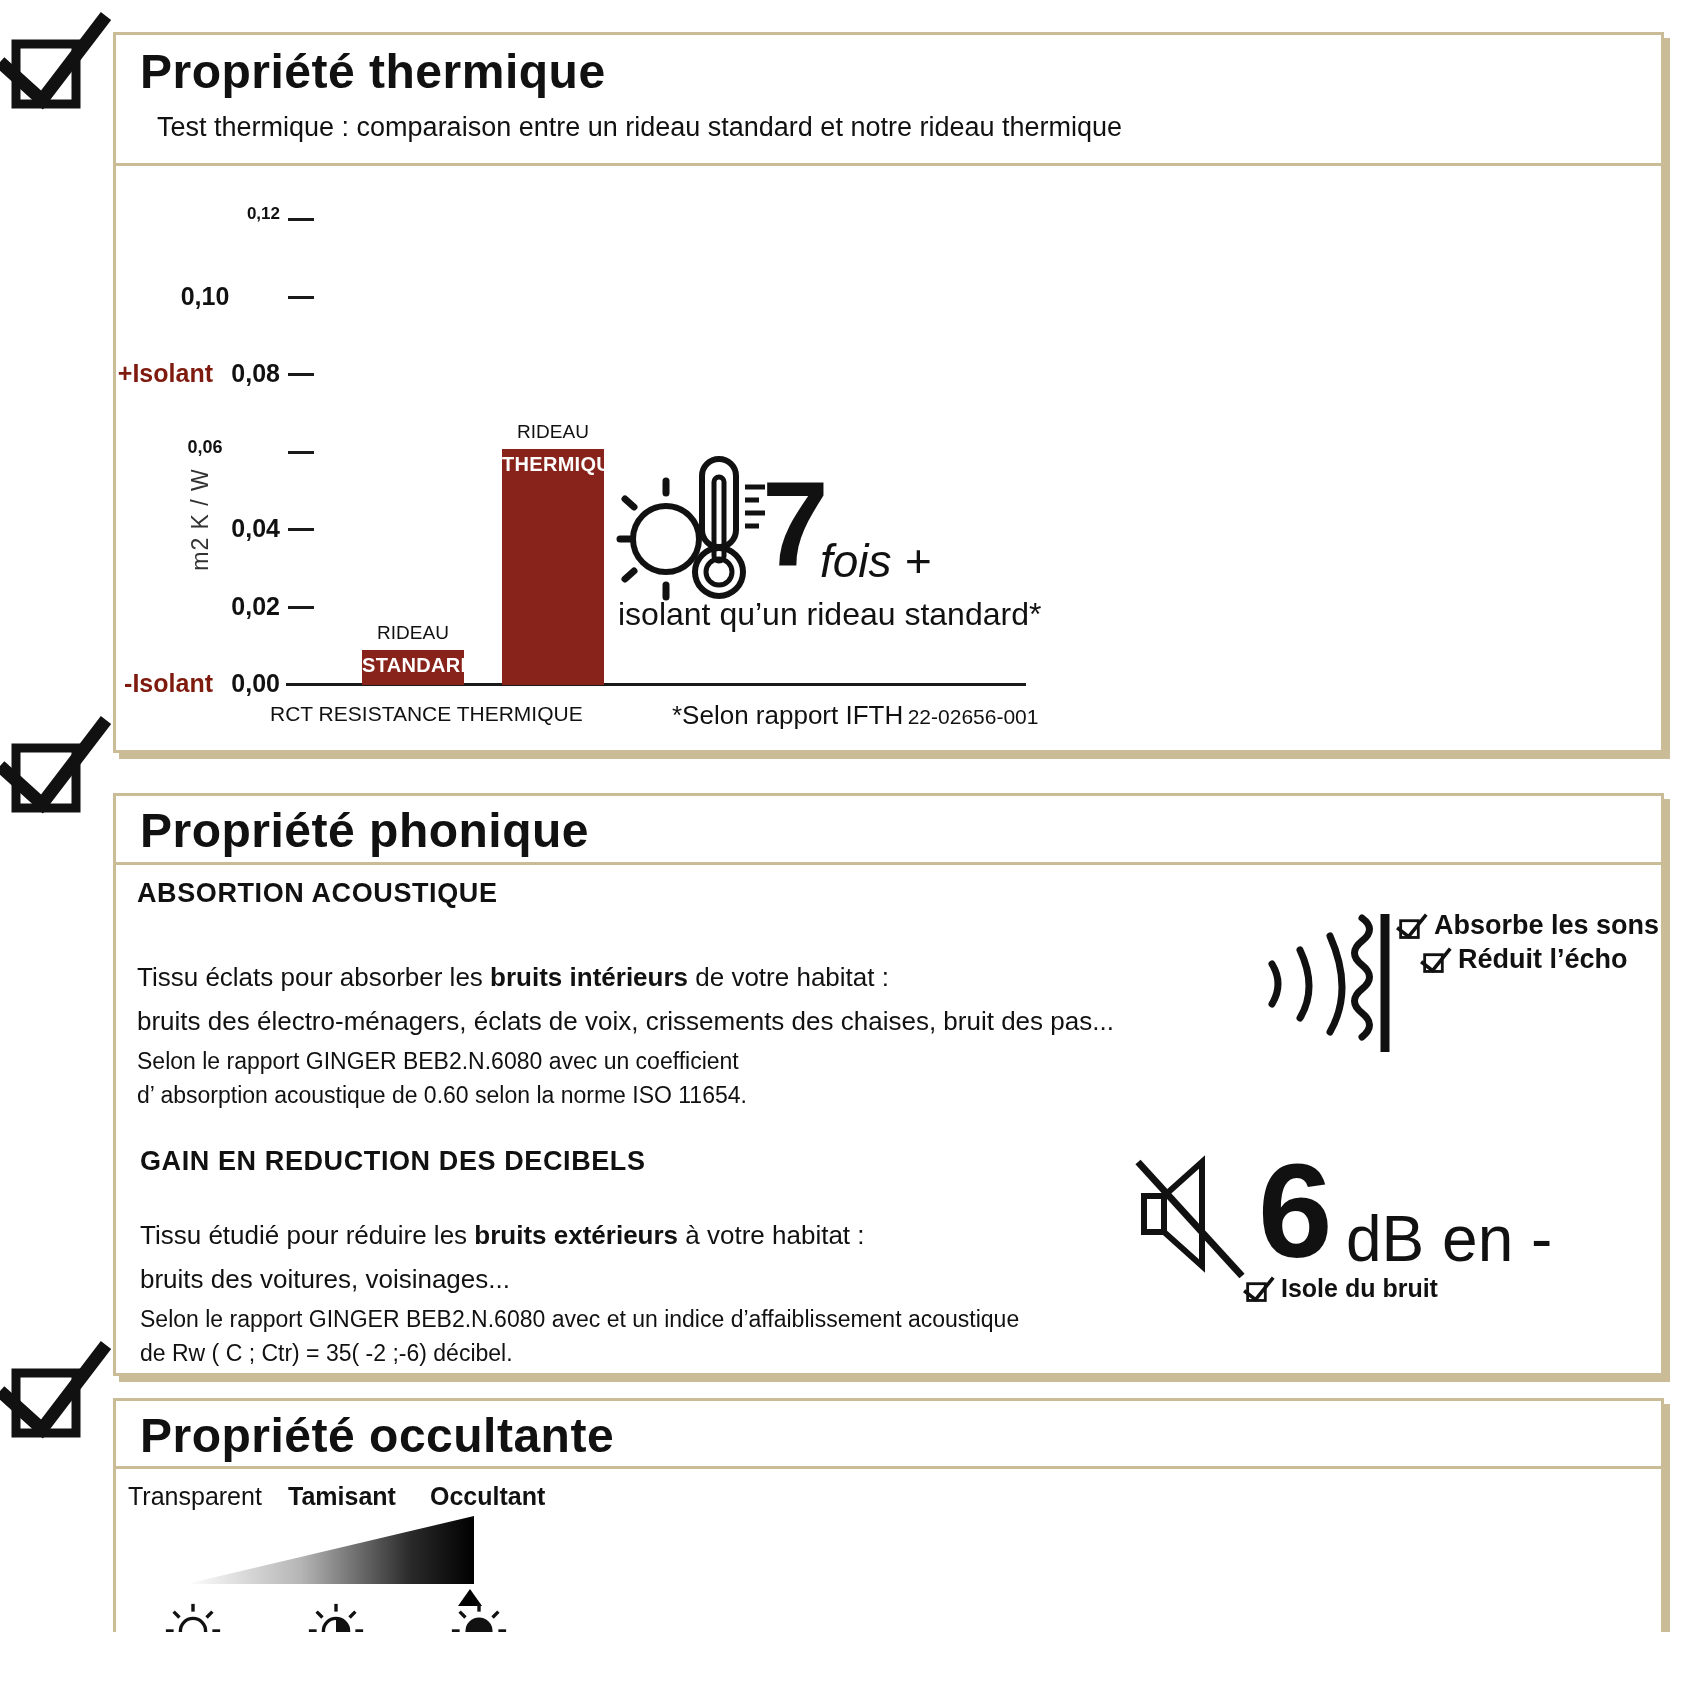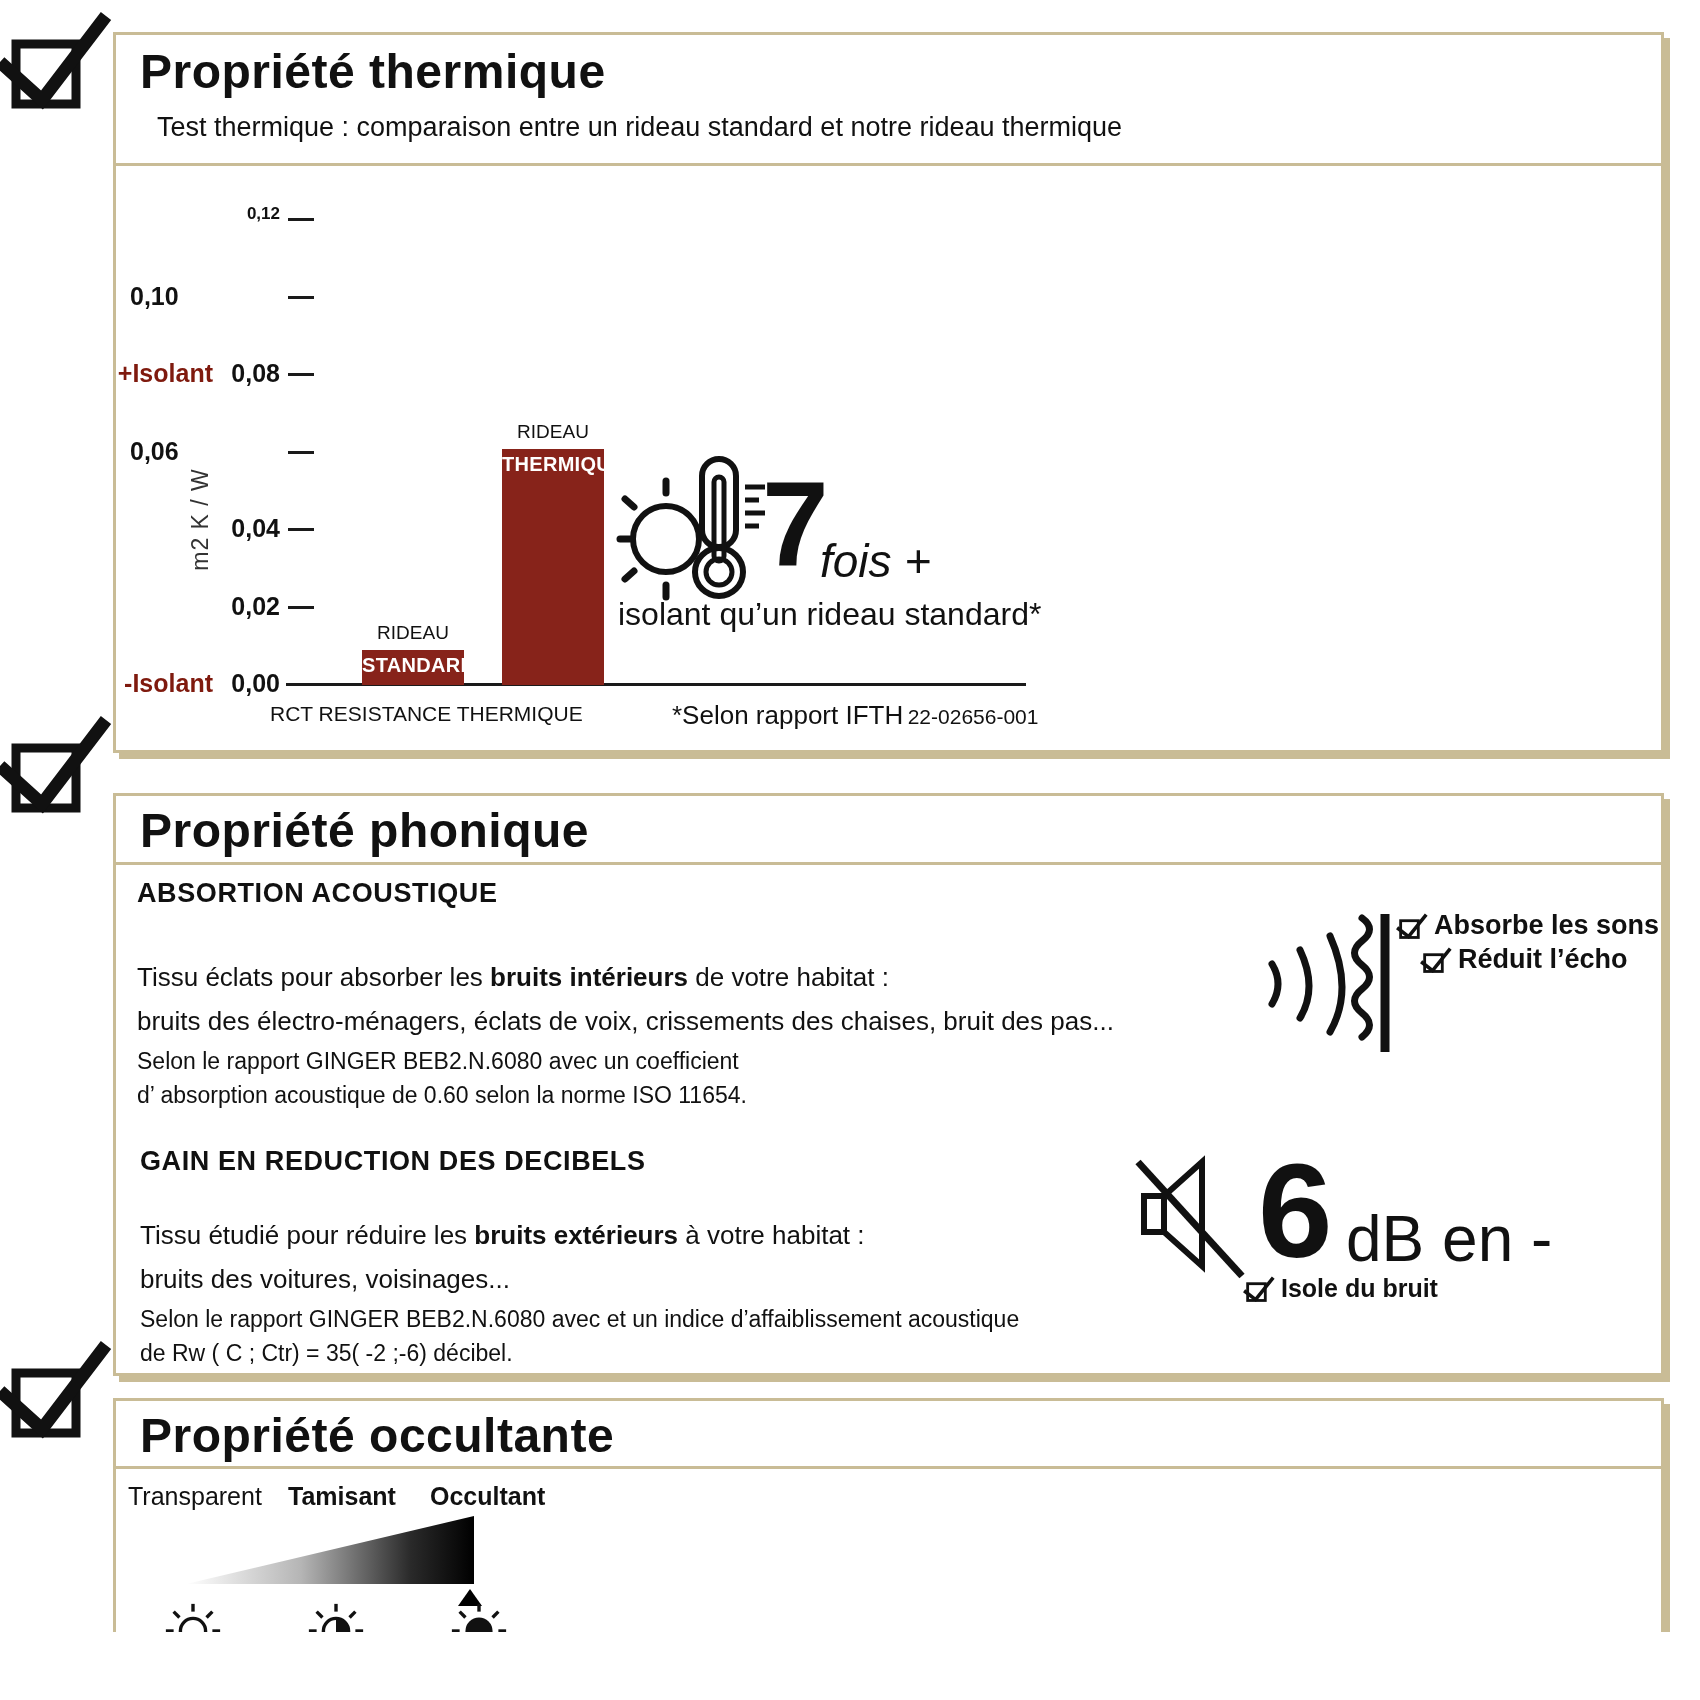--- a/index.html
+++ b/index.html
@@ -41,25 +41,25 @@
   <div class="abs title" style="left:140px;top:44px;">Propriété thermique</div>
   <div class="abs subtitle" style="left:157px;top:112px;">Test thermique : comparaison entre un rideau standard et notre rideau thermique</div>
 
   <div id="chart-layer" class="abs" style="left:0;top:0;width:1700px;height:1700px;pointer-events:none;">
       <div style="position: absolute; left: 130px; top: 669px; width: 150px; text-align: right; font-size: 25px; font-weight: 600;">0,00</div>
       <div style="position: absolute; left: 288px; top: 683px; width: 26px; height: 3px; background: rgb(26, 26, 26);"></div>
       <div style="position: absolute; left: 130px; top: 591.5px; width: 150px; text-align: right; font-size: 25px; font-weight: 600;">0,02</div>
       <div style="position: absolute; left: 288px; top: 605.5px; width: 26px; height: 3px; background: rgb(26, 26, 26);"></div>
       <div style="position: absolute; left: 130px; top: 514px; width: 150px; text-align: right; font-size: 25px; font-weight: 600;">0,04</div>
       <div style="position: absolute; left: 288px; top: 528px; width: 26px; height: 3px; background: rgb(26, 26, 26);"></div>
-      <div style="position: absolute; left: 130px; top: 436.5px; width: 150px; text-align: left; font-size: 25px; font-weight: 600;">0,06</div>
+      <div style="position: absolute; left: 130px; top: 436.5px; width: 150px; text-align: center; font-size: 18px; font-weight: 600;">0,06</div>
       <div style="position: absolute; left: 288px; top: 450.5px; width: 26px; height: 3px; background: rgb(26, 26, 26);"></div>
       <div style="position: absolute; left: 130px; top: 359px; width: 150px; text-align: right; font-size: 25px; font-weight: 600;">0,08</div>
       <div style="position: absolute; left: 288px; top: 373px; width: 26px; height: 3px; background: rgb(26, 26, 26);"></div>
-      <div style="position: absolute; left: 130px; top: 281.5px; width: 150px; text-align: left; font-size: 25px; font-weight: 600;">0,10</div>
+      <div style="position: absolute; left: 130px; top: 281.5px; width: 150px; text-align: center; font-size: 25px; font-weight: 600;">0,10</div>
       <div style="position: absolute; left: 288px; top: 295.5px; width: 26px; height: 3px; background: rgb(26, 26, 26);"></div>
       <div style="position: absolute; left: 130px; top: 204px; width: 150px; text-align: right; font-size: 17px; font-weight: 600;">0,12</div>
       <div style="position: absolute; left: 288px; top: 218px; width: 26px; height: 3px; background: rgb(26, 26, 26);"></div>
       <div style="position: absolute; left: 85px; top: 359px; width: 128px; text-align: right; font-size: 25px; font-weight: 700; color: var(--red);">+Isolant</div>
       <div style="position: absolute; left: 85px; top: 669px; width: 128px; text-align: right; font-size: 25px; font-weight: 700; color: var(--red);">-Isolant</div>
       <div style="position: absolute; left: 125px; top: 506px; width: 150px; text-align: center; font-size: 23px; color: rgb(51, 51, 51); letter-spacing: 1px; transform: rotate(-90deg);">m2 K / W</div>
       <div style="position: absolute; left: 286px; top: 683px; width: 740px; height: 3px; background: rgb(26, 26, 26);"></div>
       <div style="position: absolute; left: 343px; top: 622px; width: 140px; text-align: center; font-size: 19px; font-weight: 500;">RIDEAU</div>
       <div style="position: absolute; left: 362px; top: 650px; width: 102px; height: 35px; background: rgb(135, 35, 26);"></div>
       <div style="position: absolute; left: 362px; top: 654px; width: 102px; text-align: center; font-size: 20px; font-weight: 700; color: rgb(255, 255, 255); letter-spacing: 0.3px;">STANDARD</div>

